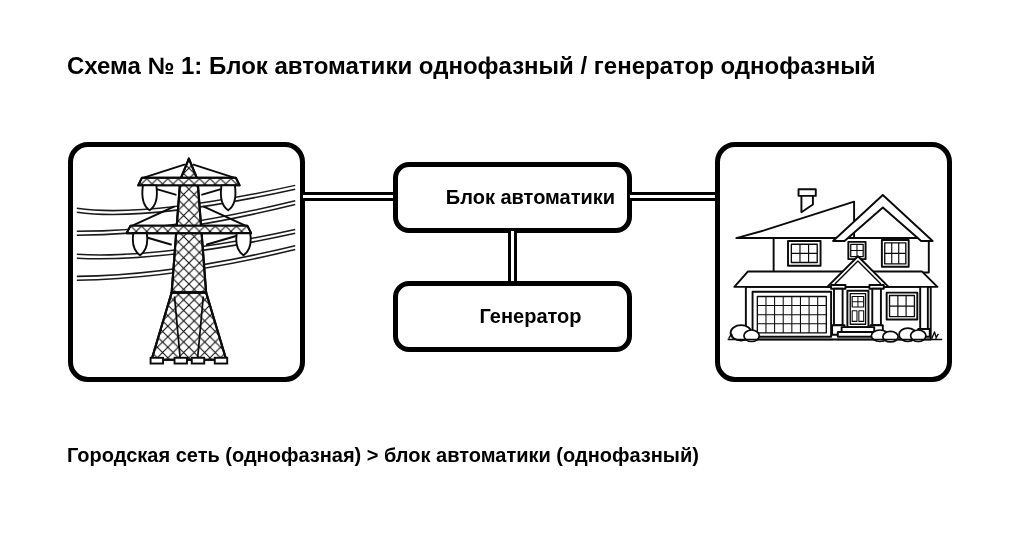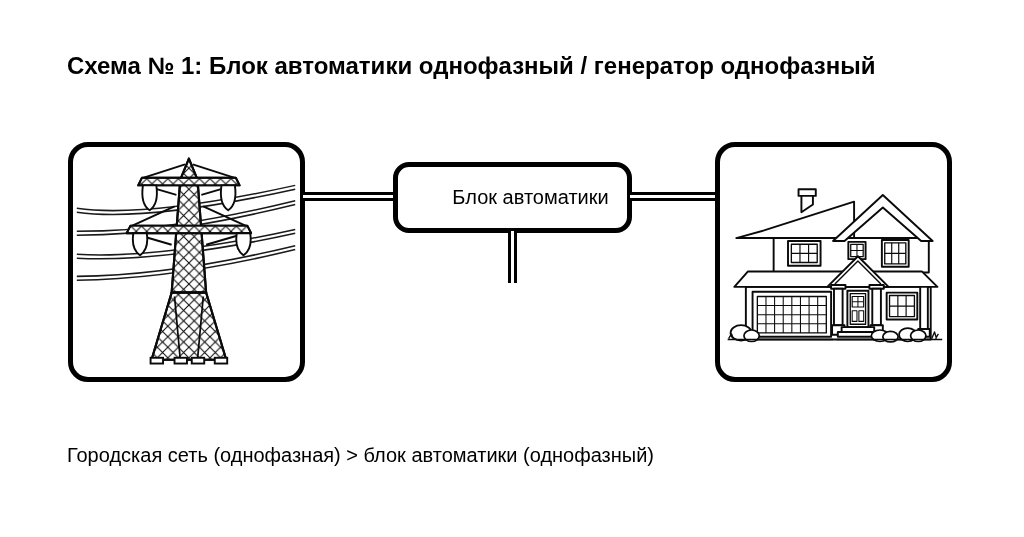--- a/index.html
+++ b/index.html
@@ -15,37 +15,37 @@
     position:absolute;top:142px;width:237px;height:240px;
     border:5px solid #000;border-radius:20px;background:#fff;box-sizing:border-box;
   }
   .big-box.left{left:68px;}
   .big-box.right{left:715px;}
   .big-box svg{position:absolute;left:0;top:0;width:100%;height:100%;}
   .node-box{
     position:absolute;left:393px;width:239px;height:71px;
     border:5px solid #000;border-radius:16px;background:#fff;box-sizing:border-box;
     display:flex;align-items:center;justify-content:center;
-    font-size:20px;font-weight:400;padding-left:36px;
+    font-size:20px;font-weight:700;padding-left:36px;
   }
   .node-box.b1{top:162px;}
   .node-box.b2{top:281px;}
   .connector{position:absolute;box-sizing:border-box;background:#fff;}
   .connector.h{
     height:9px;border-top:3px solid #000;border-bottom:3px solid #000;top:192px;
   }
   .connector.h1{left:303px;width:92px;}
   .connector.h2{left:630px;width:87px;}
   .connector.v{
     width:9px;border-left:3px solid #000;border-right:3px solid #000;
     left:508px;top:231px;height:52px;
   }
   .footer{
     position:absolute;left:67px;top:443px;
-    font-size:20px;font-weight:normal;line-height:24px;
+    font-size:20px;font-weight:bold;line-height:24px;
   }
 </style>
 </head>
 <body>
 
 <div class="page">
 
   <h1 class="title">Схема № 1: Блок автоматики однофазный / генератор однофазный</h1>
 
   <div class="big-box left">
@@ -109,20 +109,23 @@
   </div>
 
   <div class="connector h h1"></div>
 
   <div class="node-box b1">
     <span>Блок автоматики</span>
   </div>
 
   <div class="connector v"></div>
 
+  <div class="node-box b2">
+    <span>Генератор</span>
+  </div>
 
   <div class="connector h h2"></div>
 
   <div class="big-box right">
     <svg viewBox="0 0 237 240" preserveAspectRatio="xMidYMid meet">
       <g stroke="#0a0a0a" fill="#fff" stroke-width="2" stroke-linejoin="round">
 
         <rect x="56" y="95" width="162" height="36"></rect>
 
         <polygon points="17,95 46,87 140,57 140,95"></polygon>

